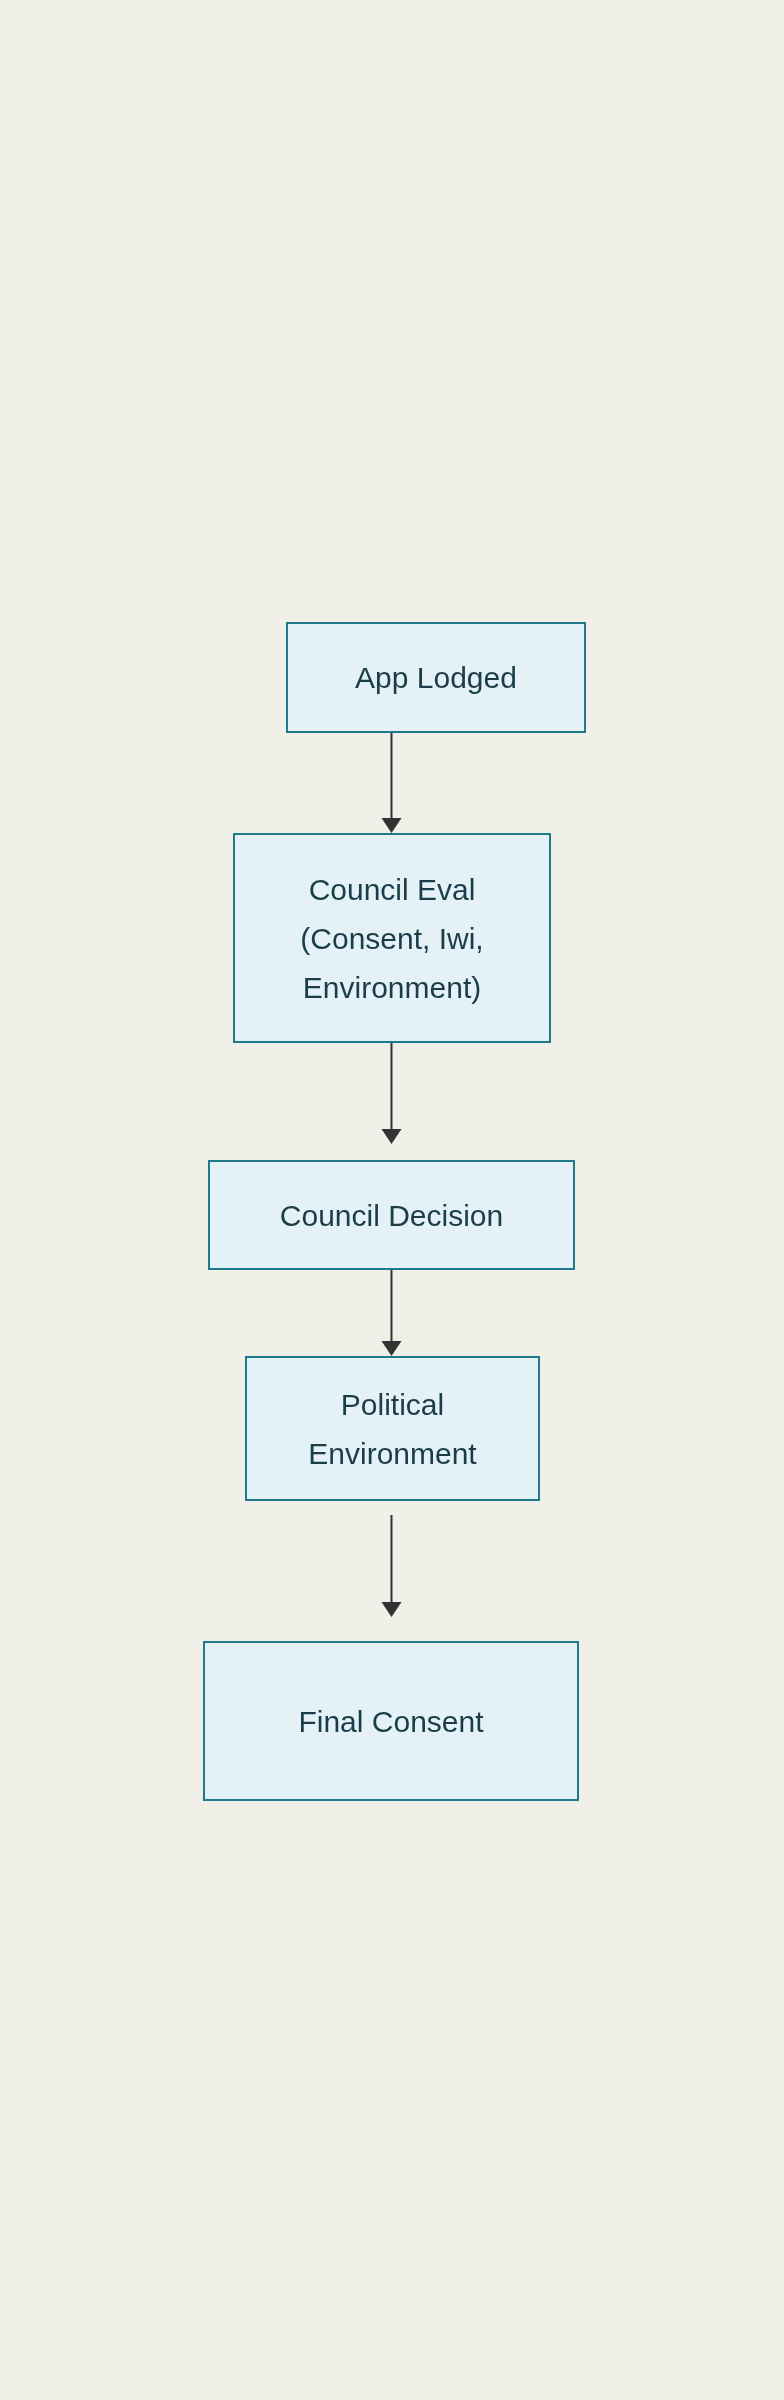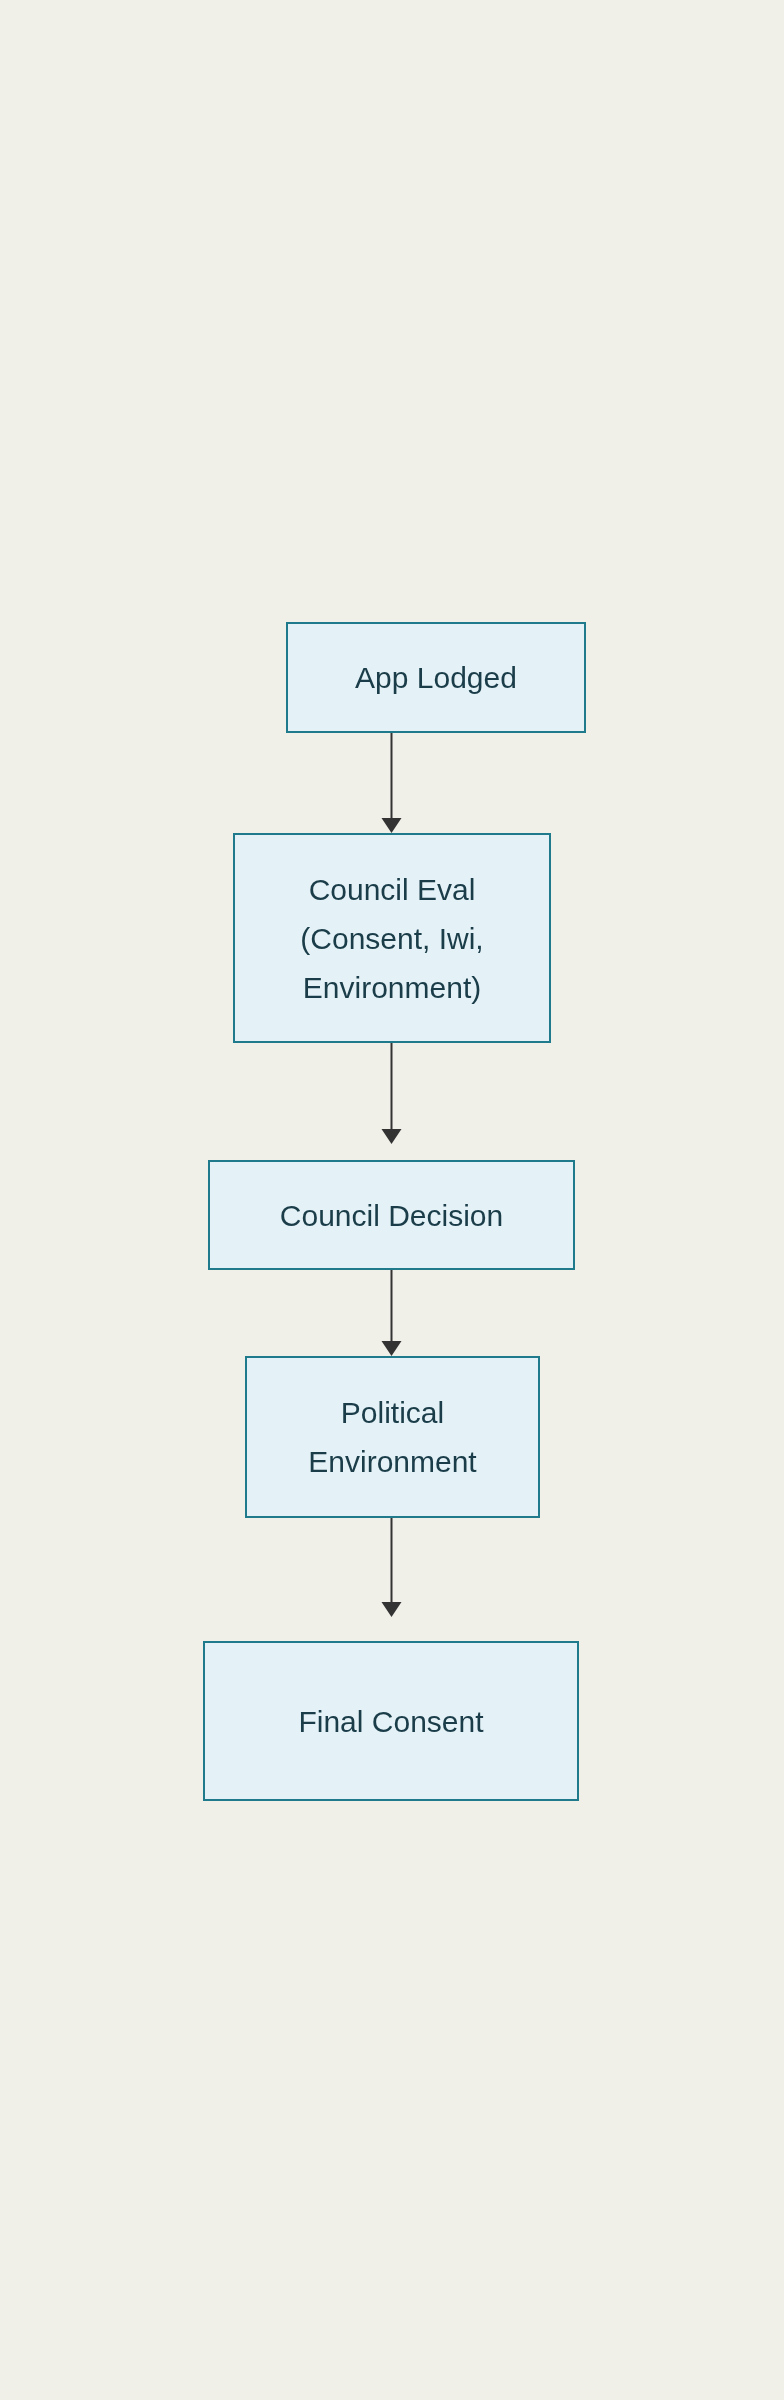--- a/index.html
+++ b/index.html
@@ -31,21 +31,21 @@
     justify-content: center;
     text-align: center;
     color: #1a3d49;
     font-size: 30px;
     line-height: 49px;
   }
   .node span { display: block; white-space: nowrap; }
   .node-app-lodged        { left: 242px; top: 622px;  width: 300px; height: 111px; margin-left: 44px; }
   .node-council-eval      { left: 233px; top: 833px;  width: 318px; height: 210px; }
   .node-council-decision  { left: 208px; top: 1144px; width: 367px; height: 110px; margin-top: 16px; }
-  .node-political         { left: 245px; top: 1356px; width: 295px; height: 162px; }
+  .node-political         { left: 245px; top: 1356px; width: 295px; height: 145px; }
   .node-final-consent     { left: 203px; top: 1617px; width: 376px; height: 160px; margin-top: 24px; }
   .edge-line { stroke: #333333; stroke-width: 2px; }
   .edge-head { fill: #333333; stroke: none; }
 </style>
 </head>
 <body>
 
 <div class="canvas">
 
   <svg class="edges-svg" viewBox="0 0 784 2400" xmlns="http://www.w3.org/2000/svg">

